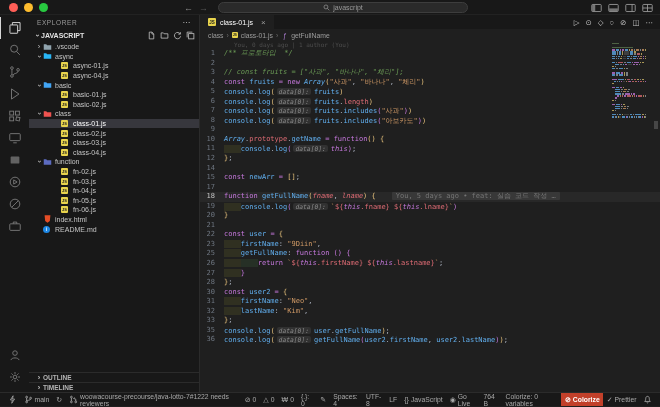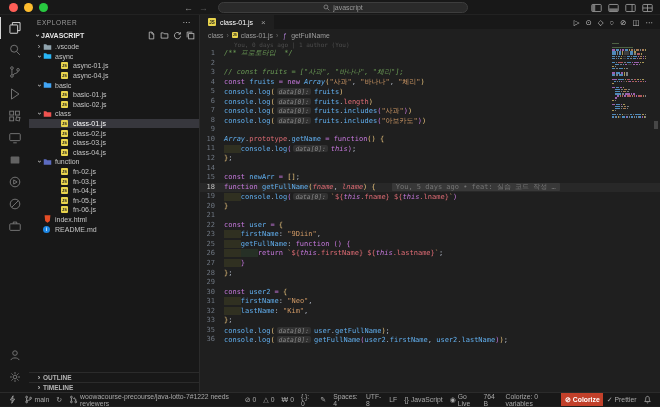--- a/index.html
+++ b/index.html
@@ -495,20 +495,24 @@
             <span class="lc"><span class="tk-b1">}</span><span class="tk-pu">;</span></span>
           </div>
           <div class="line">
             <span class="ln">14</span>
             <span class="lc"></span>
           </div>
           <div class="line">
             <span class="ln">15</span>
             <span class="lc"><span class="tk-kw">const </span><span class="tk-id">newArr </span><span class="tk-op">= </span><span class="tk-b1">[]</span><span class="tk-pu">;</span></span>
           </div>
+          <div class="line">
+            <span class="ln">17</span>
+            <span class="lc"></span>
+          </div>
           <div class="line cur">
             <span class="ln">18</span>
             <span class="lc"><span class="tk-kw">function </span><span class="tk-id">getFullName</span><span class="tk-b1">(</span><span class="tk-pm">fname</span><span class="tk-pu">, </span><span class="tk-pm">lname</span><span class="tk-b1">)</span><span class="tk-pu"> </span><span class="tk-b1">{</span><span class="blame">You, 5 days ago • feat: 실습 코드 작성 …</span></span>
           </div>
           <div class="line">
             <span class="ln">19</span>
             <span class="lc"><span class="tk-ind1">    </span><span class="tk-id">console</span><span class="tk-pu">.</span><span class="tk-id">log</span><span class="tk-b2">(</span><span class="tk-hint">data[0]:</span><span class="tk-tp">`</span><span class="tk-ix">${</span><span class="tk-kwi">this</span><span class="tk-ix">.fname}</span><span class="tk-tp"> </span><span class="tk-ix">${</span><span class="tk-kwi">this</span><span class="tk-ix">.lname}</span><span class="tk-tp">`</span><span class="tk-b2">)</span></span>
           </div>
           <div class="line">
             <span class="ln">20</span>
@@ -534,24 +538,20 @@
             <span class="ln">26</span>
             <span class="lc"><span class="tk-ind1">    </span><span class="tk-ind2">    </span><span class="tk-kw">return </span><span class="tk-tp">`</span><span class="tk-ix">${</span><span class="tk-kwi">this</span><span class="tk-ix">.firstName}</span><span class="tk-tp"> </span><span class="tk-ix">${</span><span class="tk-kwi">this</span><span class="tk-ix">.lastname}</span><span class="tk-tp">`</span><span class="tk-pu">;</span></span>
           </div>
           <div class="line">
             <span class="ln">27</span>
             <span class="lc"><span class="tk-ind1">    </span><span class="tk-b2">}</span></span>
           </div>
           <div class="line">
             <span class="ln">28</span>
             <span class="lc"><span class="tk-b1">}</span><span class="tk-pu">;</span></span>
-          </div>
-          <div class="line">
-            <span class="ln">29</span>
-            <span class="lc"></span>
           </div>
           <div class="line">
             <span class="ln">30</span>
             <span class="lc"><span class="tk-kw">const </span><span class="tk-id">user2 </span><span class="tk-op">= </span><span class="tk-b1">{</span></span>
           </div>
           <div class="line">
             <span class="ln">31</span>
             <span class="lc"><span class="tk-ind1">    </span><span class="tk-id">firstName</span><span class="tk-pu">: </span><span class="tk-st">"Neo"</span><span class="tk-pu">,</span></span>
           </div>
           <div class="line">

